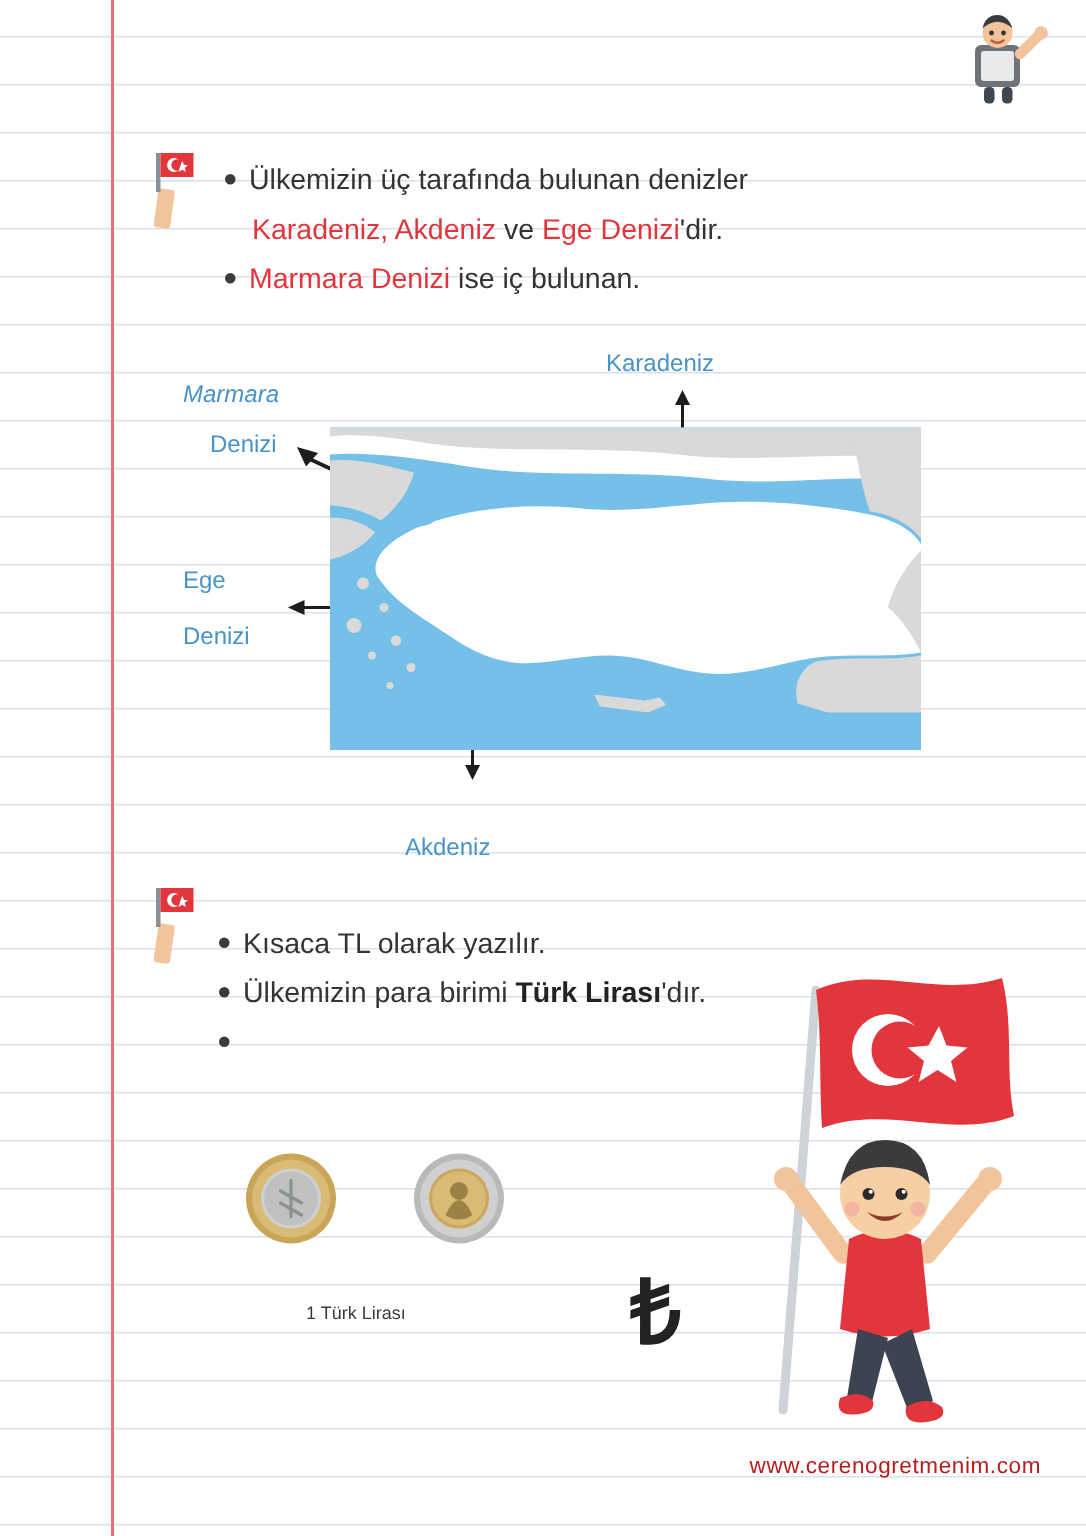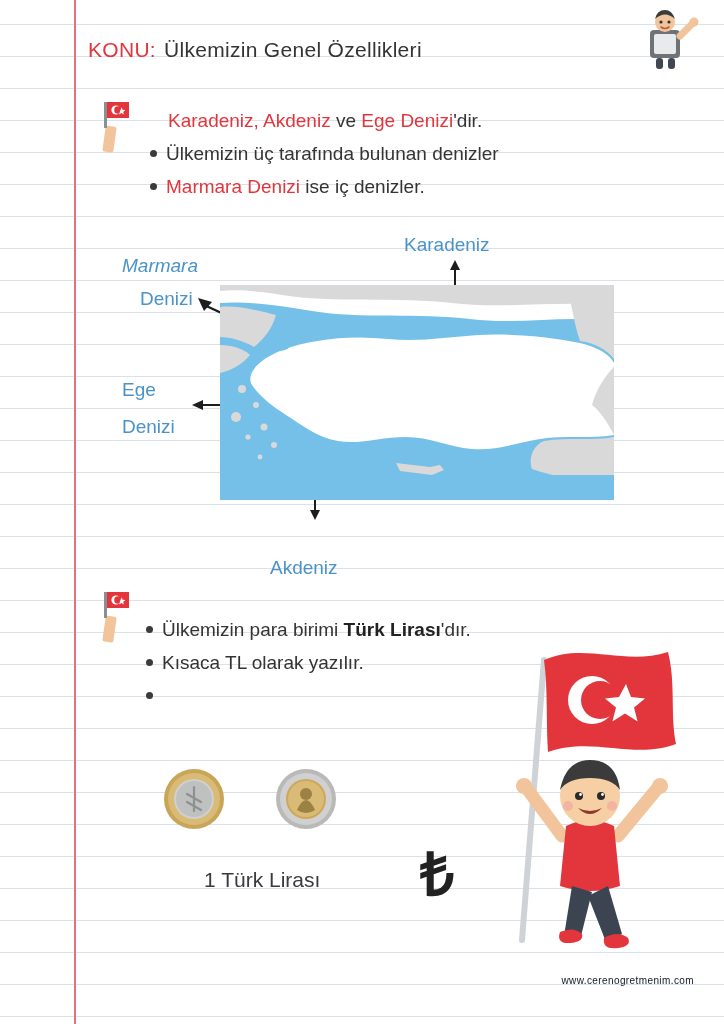--- a/index.html
+++ b/index.html
@@ -111,54 +111,54 @@
     left: 220px;
     top: 285px;
     width: 394px;
     height: 215px;
     background: #74c0e8;
     overflow: hidden;
   }
   .map-label {
     position: absolute;
     color: #4a93c9;
-    font-size: 19px;
+    font-size: 16px;
     white-space: nowrap;
   }
   .arrow-svg { position: absolute; }
 
   
   .coin {
     position: absolute;
     width: 62px; height: 62px;
     border-radius: 50%;
   }
   .coin-caption {
     position: absolute;
     left: 204px;
     top: 868px;
-    font-size: 21px;
+    font-size: 12px;
     color: #3b3b3b;
     white-space: nowrap;
   }
   .lira-big {
     position: absolute;
     left: 420px;
     top: 845px;
     font-size: 60px;
     color: #222;
     font-weight: bold;
     line-height: 1;
   }
   .footer {
     position: absolute;
     right: 30px;
     bottom: 38px;
-    font-size: 10px;
-    color: #0f172a;
+    font-size: 15px;
+    color: #b91c1c;
     letter-spacing: 0.4px;
   }
   .boy-wrap {
     position: absolute;
     left: 500px;
     top: 640px;
     width: 200px;
     height: 320px;
   }
 </style>
@@ -198,24 +198,20 @@
       <div class="rule-line" style="top: 888px;"></div>
       <div class="rule-line" style="top: 920px;"></div>
       <div class="rule-line" style="top: 952px;"></div>
       <div class="rule-line" style="top: 984px;"></div>
       <div class="rule-line" style="top: 1016px;"></div>
     <div class="margin-line"></div>
   </div>
 
   <div class="content">
 
-    <div class="title-row">
-      <span class="title-konu">KONU:</span>
-      <span class="title-text">Ülkemizin Genel Özellikleri</span>
-    </div>
 
     <div class="mascot-top">
       <svg width="58" height="62" viewBox="0 0 58 62">
         <rect x="6" y="22" width="30" height="28" rx="4" fill="#6f7276"></rect>
         <rect x="10" y="26" width="22" height="20" rx="2" fill="#e9eaec"></rect>
         <circle cx="21" cy="14" r="10" fill="#f2c49b"></circle>
         <path d="M11 11 q10 -9 20 0 q-3 -9 -10 -9 q-8 0 -10 9z" fill="#3b3b3b"></path>
         <circle cx="17" cy="14" r="1.6" fill="#333"></circle>
         <circle cx="25" cy="14" r="1.6" fill="#333"></circle>
         <path d="M17 19 q4 3 8 0" stroke="#b5603c" stroke-width="1.6" fill="none" stroke-linecap="round"></path>
@@ -231,28 +227,28 @@
         <rect x="12" y="30" width="11" height="26" rx="2" fill="#f2c49b" transform="rotate(8 17 43)"></rect>
         <rect x="12" y="6" width="3" height="26" fill="#8a8f95"></rect>
         <path d="M15 6 h22 v16 h-22z" fill="#e2363c"></path>
         <circle cx="24" cy="14" r="4.6" fill="#fff"></circle>
         <circle cx="26" cy="14" r="3.8" fill="#e2363c"></circle>
         <path d="M29.5 11.2 l1.1 2.6 l2.7 .3 l-2.1 1.8 l.7 2.7 l-2.4 -1.5 l-2.4 1.5 l.7 -2.7z" fill="#fff"></path>
       </svg>
     </div>
 
     <div class="bullet-block" style="left:150px; top:104px;">
+      <span class="bullet-line">
+        <span class="dot"></span><span class="dark">Ülkemizin üç tarafında bulunan denizler</span>
+      </span>
       <span class="bullet-line" style="padding-left:18px;">
         <span class="red">Karadeniz, Akdeniz</span><span class="dark"> ve </span><span class="red">Ege Denizi</span><span class="dark">'dir.</span>
       </span>
       <span class="bullet-line">
-        <span class="dot"></span><span class="dark">Ülkemizin üç tarafında bulunan denizler</span>
-      </span>
-      <span class="bullet-line">
-        <span class="dot"></span><span class="red">Marmara Denizi</span><span class="dark"> ise iç denizler.</span>
+        <span class="dot"></span><span class="red">Marmara Denizi</span><span class="dark"> ise iç bulunan.</span>
       </span>
     </div>
 
     <div class="map-label" style="left:404px; top:234px;">Karadeniz</div>
     <div class="map-label" style="left:122px; top:255px;font-style:italic;">Marmara</div>
     <div class="map-label" style="left:140px; top:288px;">Denizi</div>
     <div class="map-label" style="left:122px; top:379px;">Ege</div>
     <div class="map-label" style="left:122px; top:416px;">Denizi</div>
     <div class="map-label" style="left:270px; top:521px;margin-top:36px;">Akdeniz</div>
 
@@ -314,24 +310,24 @@
         <rect x="12" y="6" width="3" height="26" fill="#8a8f95"></rect>
         <path d="M15 6 h22 v16 h-22z" fill="#e2363c"></path>
         <circle cx="24" cy="14" r="4.6" fill="#fff"></circle>
         <circle cx="26" cy="14" r="3.8" fill="#e2363c"></circle>
         <path d="M29.5 11.2 l1.1 2.6 l2.7 .3 l-2.1 1.8 l.7 2.7 l-2.4 -1.5 l-2.4 1.5 l.7 -2.7z" fill="#fff"></path>
       </svg>
     </div>
 
     <div class="bullet-block" style="left:146px; top:613px;">
       <span class="bullet-line">
+        <span class="dot"></span><span class="dark">Kısaca TL olarak yazılır.</span>
+      </span>
+      <span class="bullet-line">
         <span class="dot"></span><span class="dark">Ülkemizin para birimi </span><span class="bold">Türk Lirası</span><span class="dark">'dır.</span>
-      </span>
-      <span class="bullet-line">
-        <span class="dot"></span><span class="dark">Kısaca TL olarak yazılır.</span>
       </span>
       <span class="bullet-line">
         <span class="dot"></span>
       </span>
     </div>
 
     <div class="coin" style="left:163px; top:768px;">
       <svg width="62" height="62" viewBox="0 0 62 62">
         <circle cx="31" cy="31" r="30" fill="#c9a558"></circle>
         <circle cx="31" cy="31" r="26" fill="#d9bb76"></circle>

